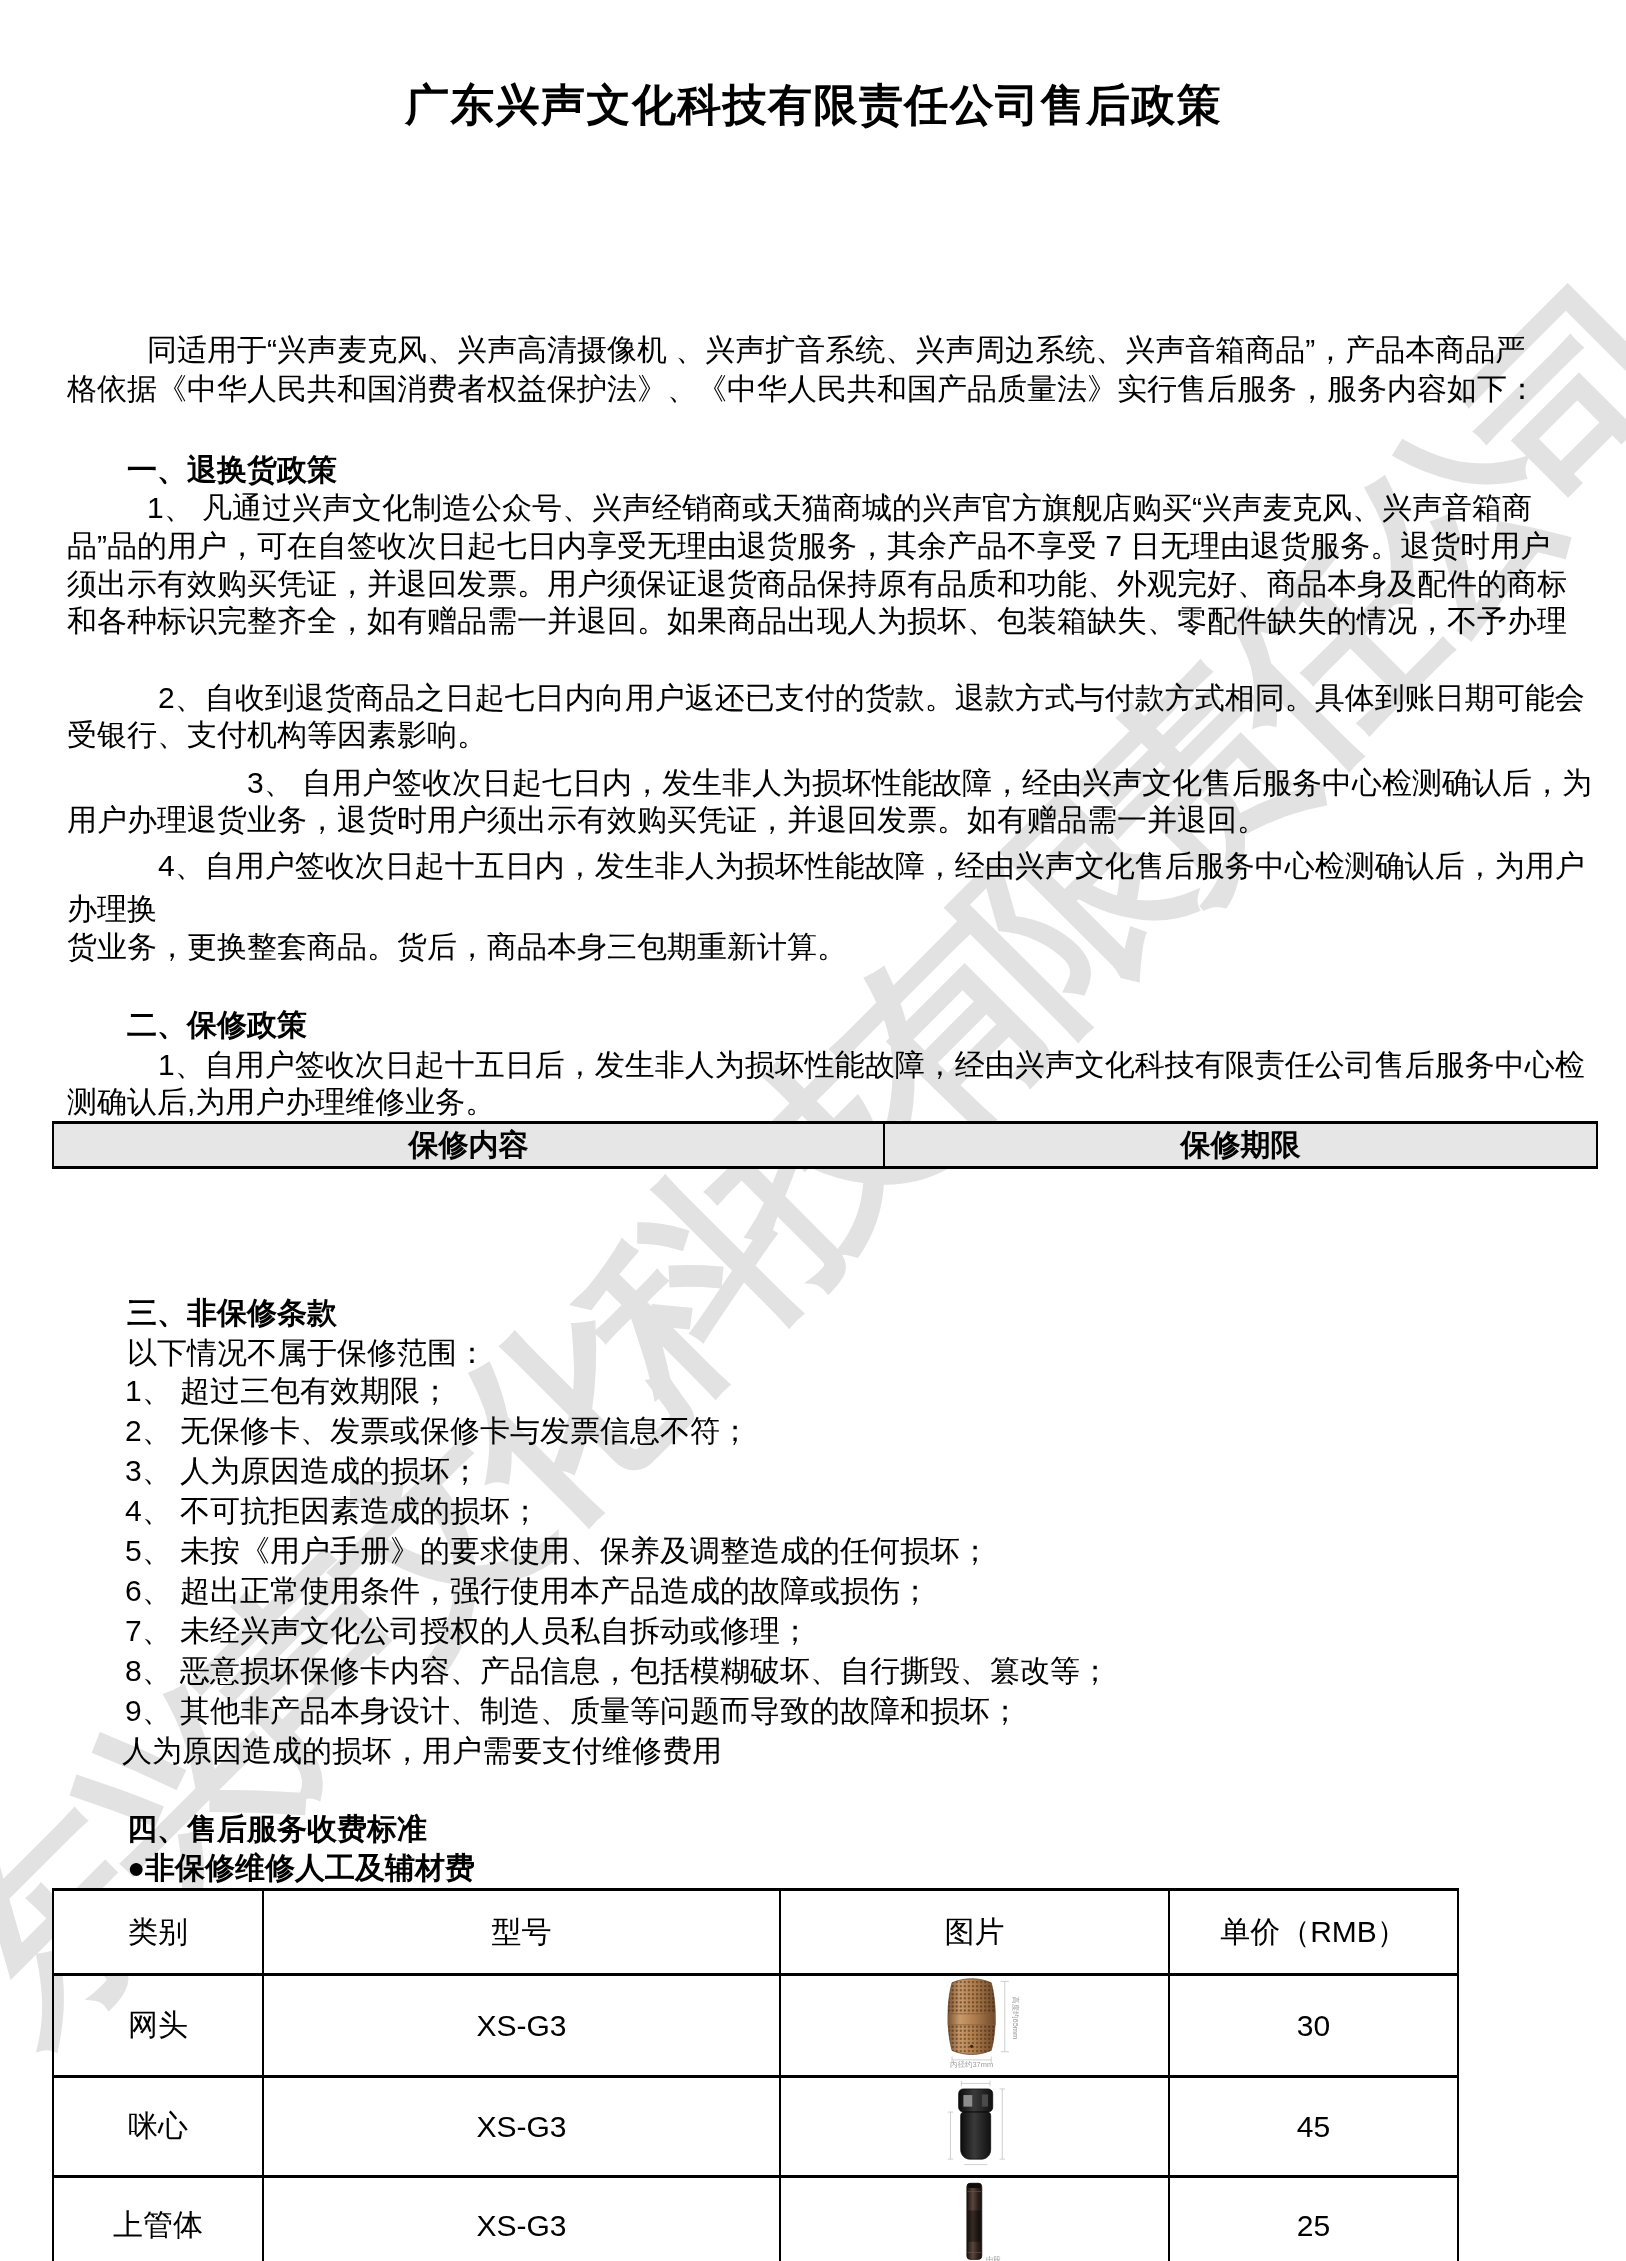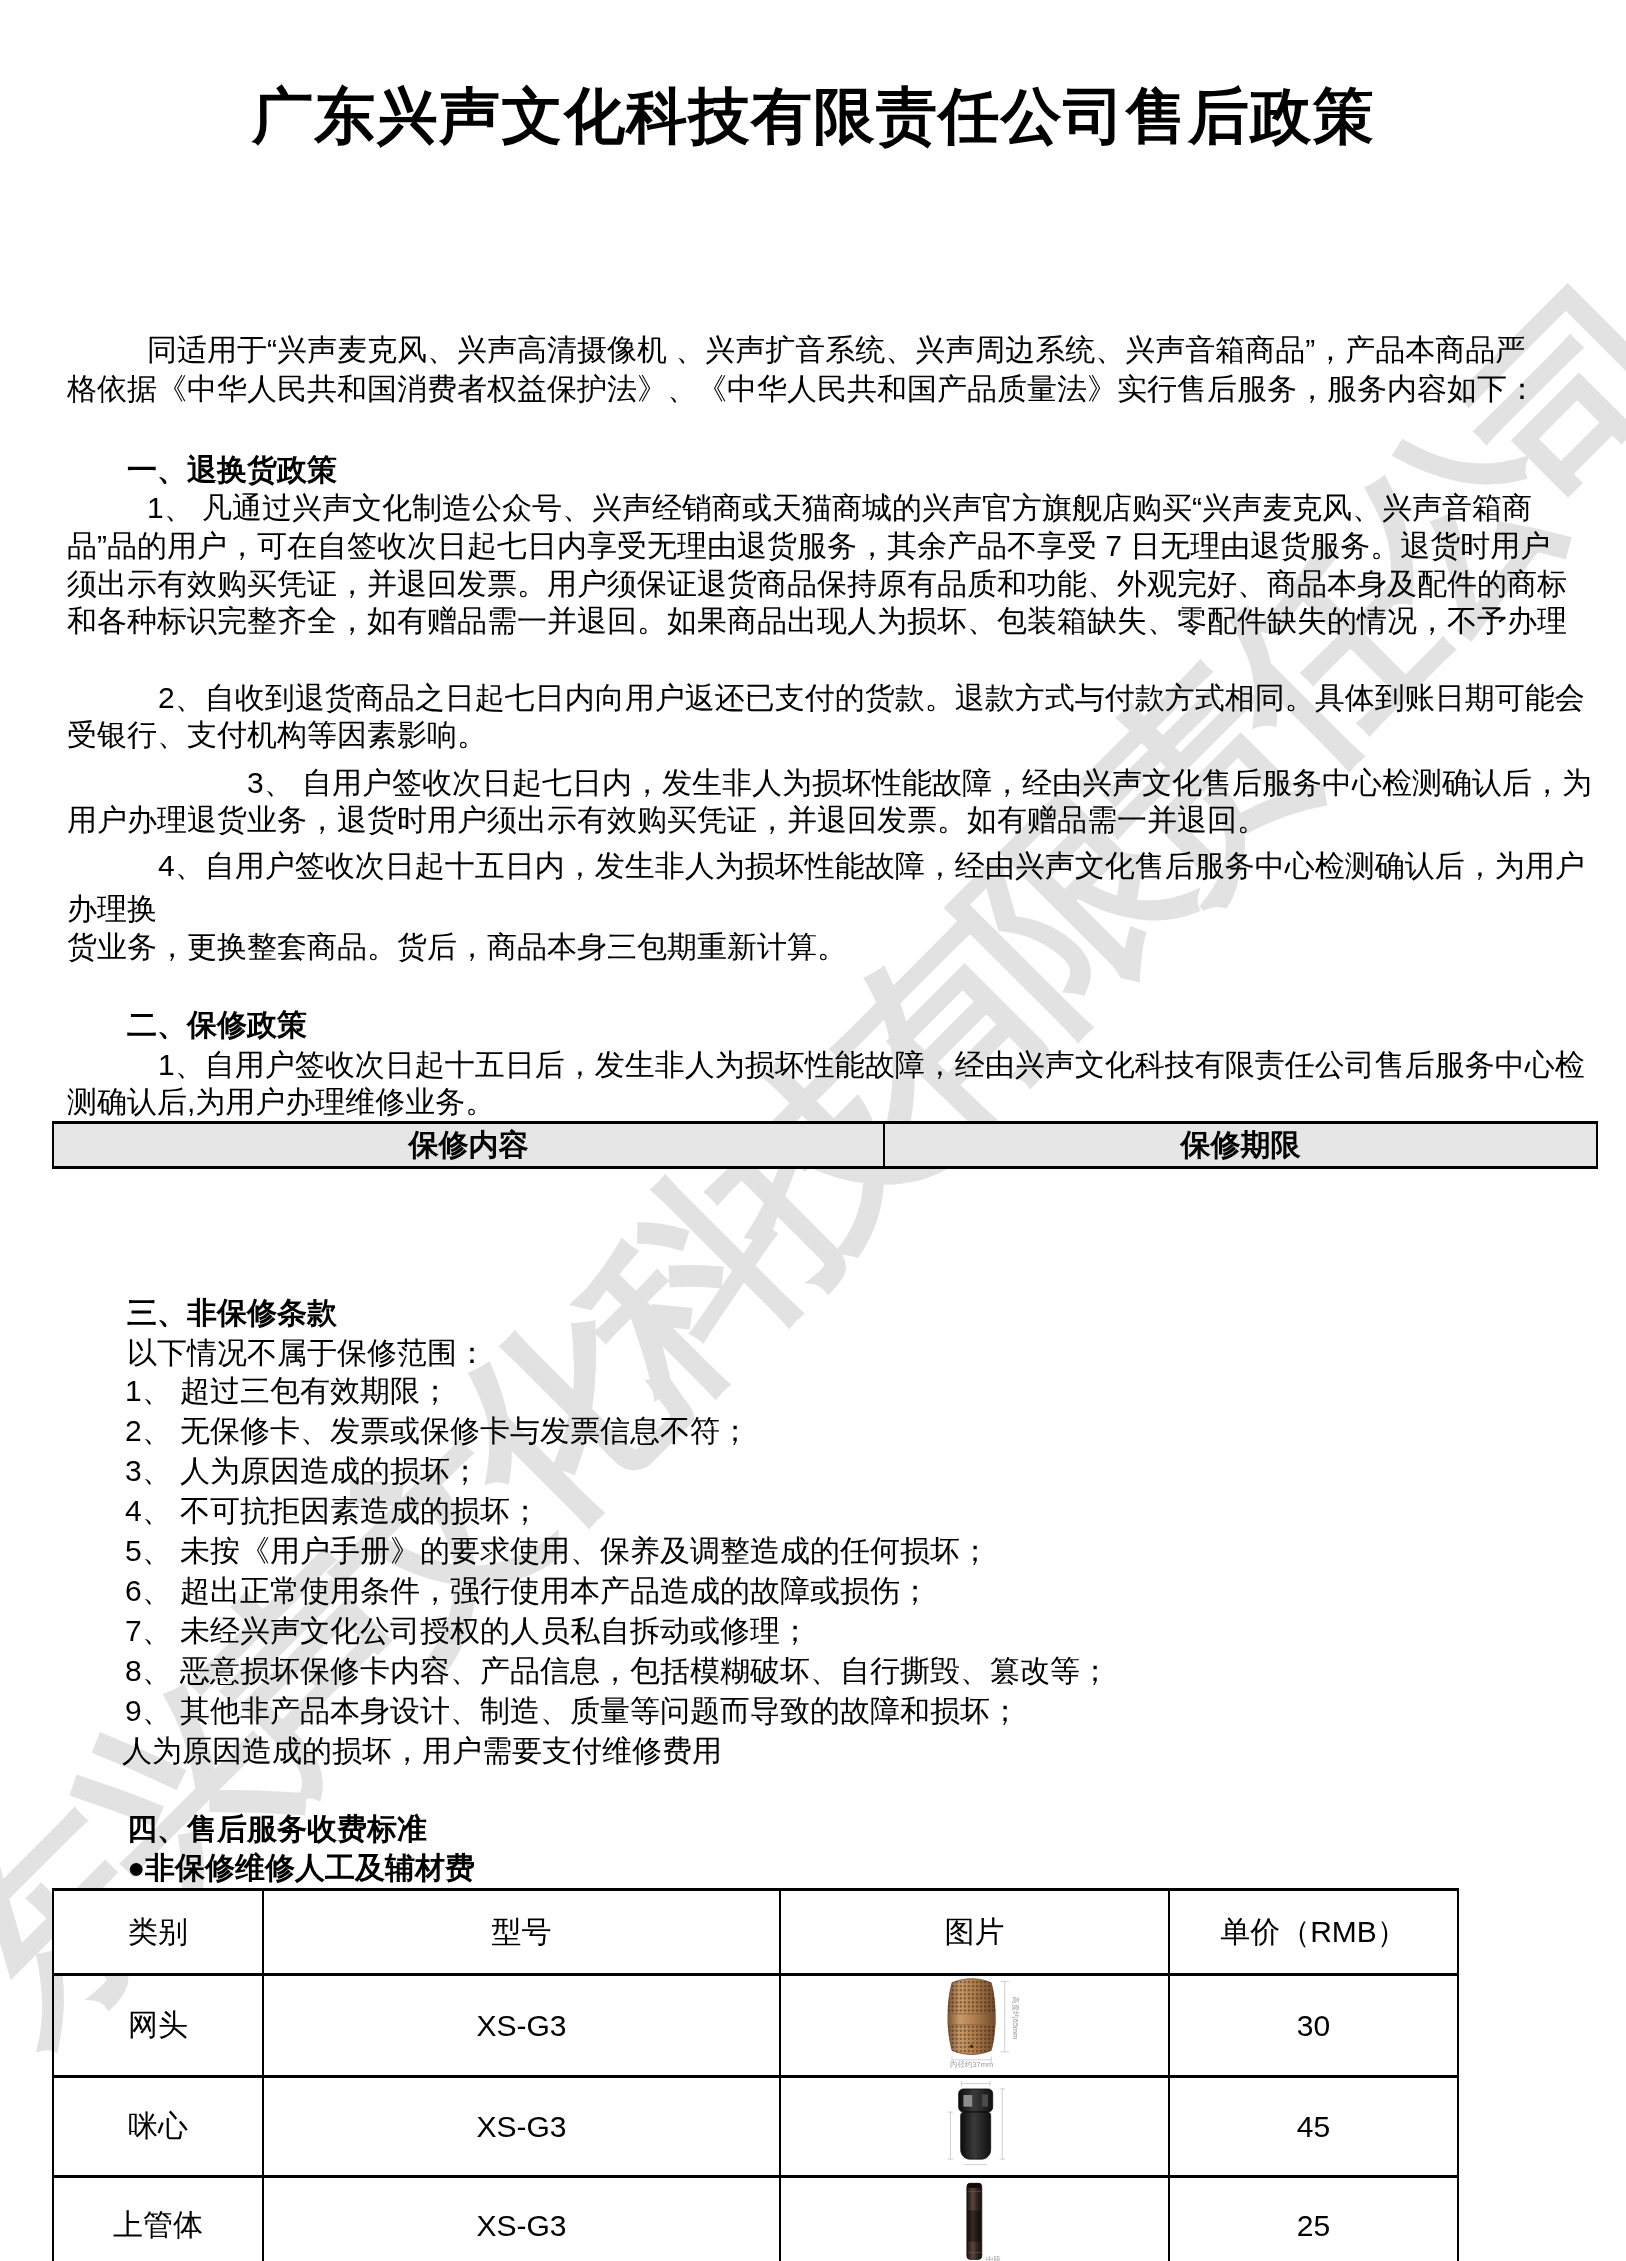--- a/index.html
+++ b/index.html
@@ -9,21 +9,21 @@
   }
   .watermark {
     position:absolute; left:-217px; top:2051px;
     transform:rotate(-45deg); transform-origin:0 0;
     font-size:204px; line-height:204px; font-weight:bold;
     letter-spacing:-24px; white-space:nowrap; color:#e2e2e2; z-index:0;
   }
   .content { position:absolute; inset:0; z-index:1; }
   .doc-title {
     position:absolute; top:76px; left:0; width:100%;
-    text-align:center; font-size:61px; font-weight:bold; letter-spacing:1.4px;
+    text-align:center; font-size:44px; font-weight:bold; letter-spacing:1.4px;
   }
   .ln { position:absolute; white-space:nowrap; font-size:30px; line-height:1.18;text-align:right; }
   .hd { font-weight:bold; }
   table { border-collapse:collapse; table-layout:fixed; position:absolute; background:transparent; }
   th,td {
     border:2px solid #000; border-top-width:3.4px; border-bottom-width:3.4px;
     text-align:center; vertical-align:middle; font-size:30px; padding:0;
   }
   .t1 { left:52px; top:1121px; width:1544px; }
   .t1 th { background:#e6e6e6; font-weight:bold; height:42px; }

